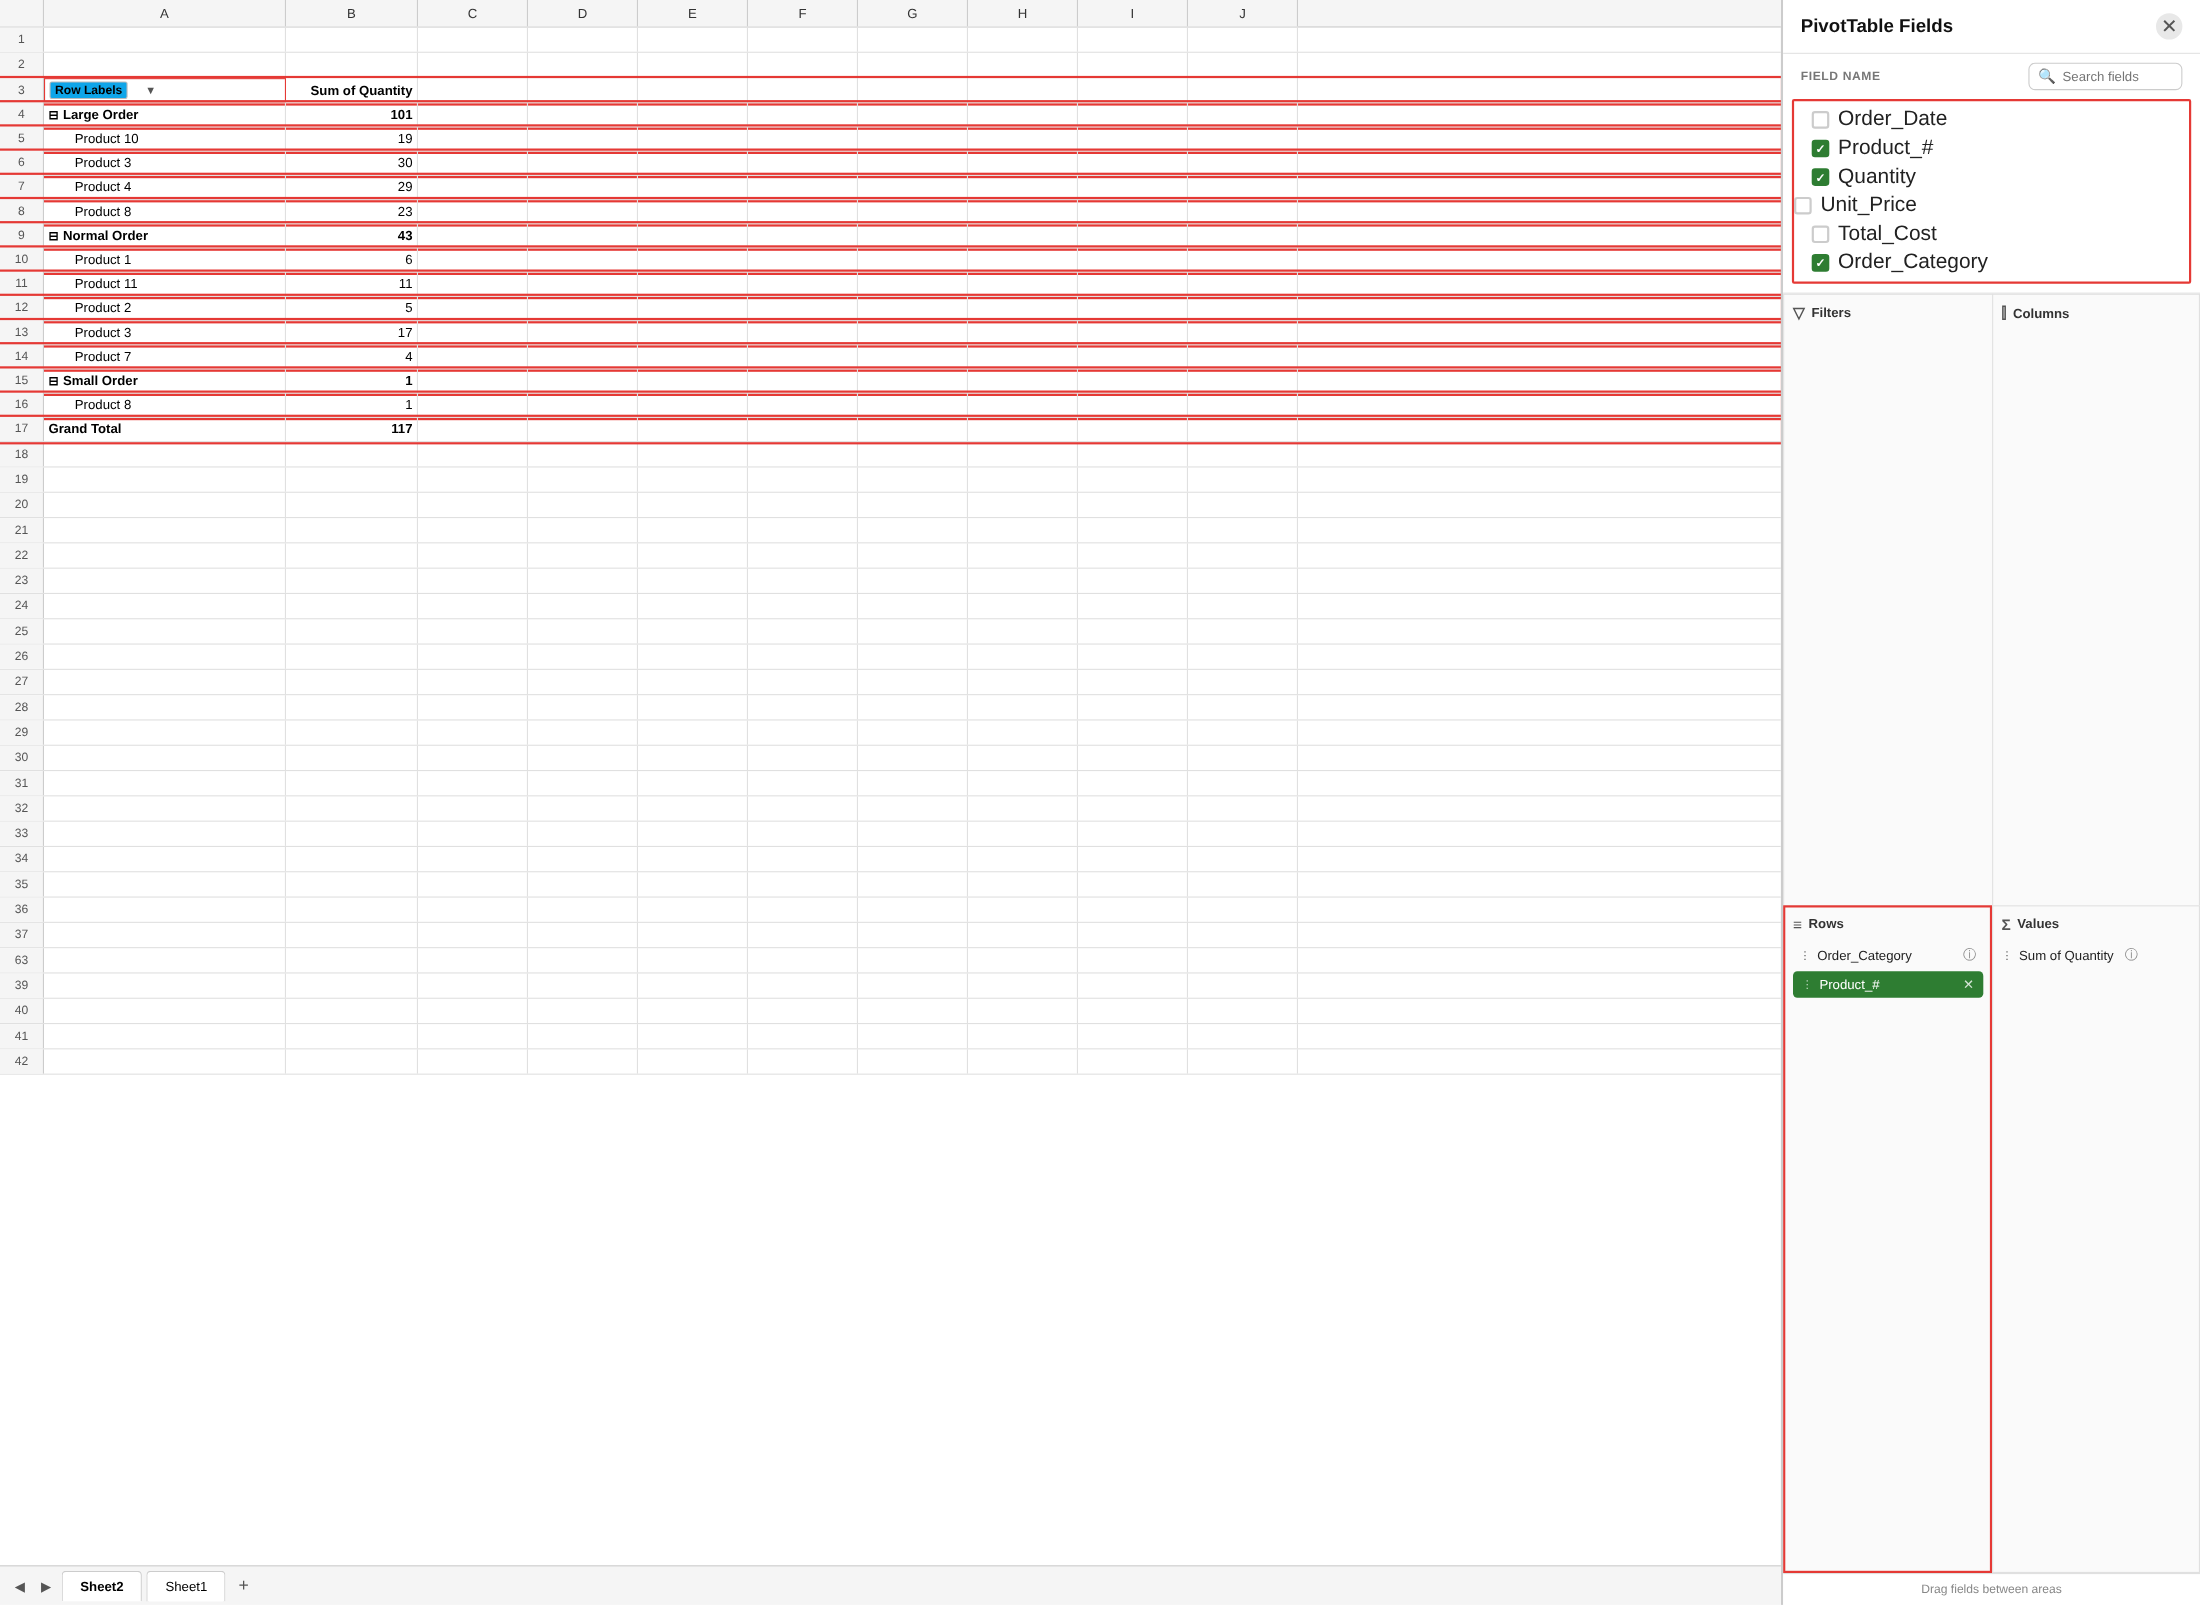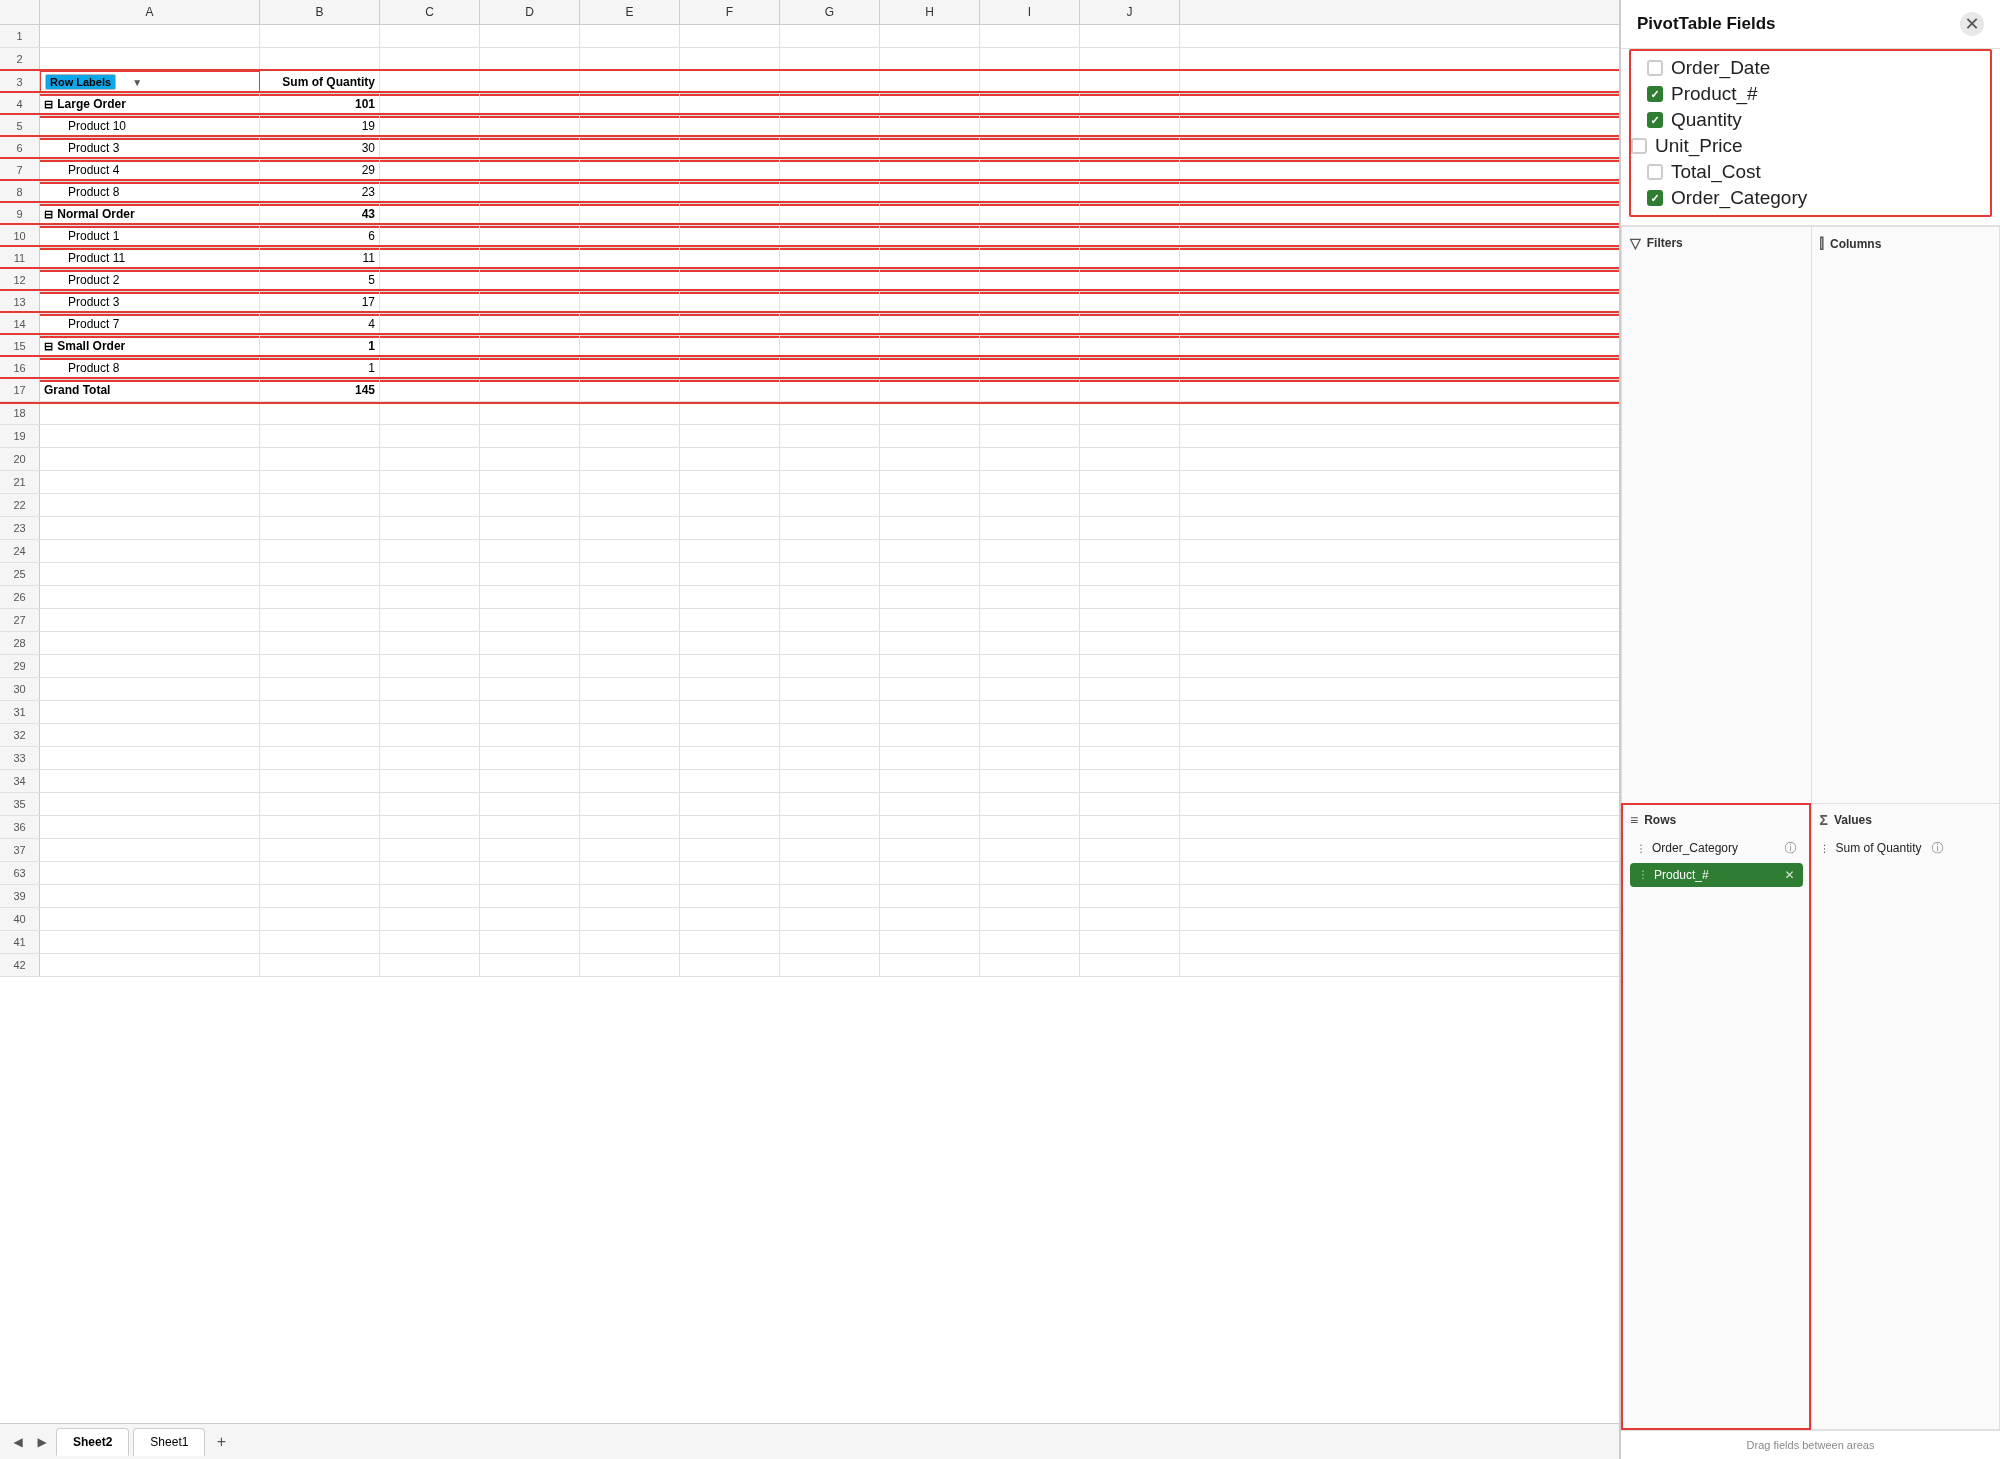--- a/index.html
+++ b/index.html
@@ -317,21 +317,21 @@
         <div class="cell cell-std"></div>
         <div class="cell cell-std"></div>
         <div class="cell cell-std"></div>
         <div class="cell cell-std"></div>
         <div class="cell cell-std"></div>
       </div>
 
       <div class="grid-row" style="outline: 2px solid #e53935; outline-offset: 0; position:relative; z-index:2; margin-top:-1px;">
         <div class="row-num">17</div>
         <div class="cell cell-a" style="font-weight:bold;">Grand Total</div>
-        <div class="cell cell-b" style="font-weight:bold; justify-content:flex-end;">145</div>
+        <div class="cell cell-b" style="font-weight:bold; justify-content:flex-end;">117</div>
         <div class="cell cell-std"></div>
         <div class="cell cell-std"></div>
         <div class="cell cell-std"></div>
         <div class="cell cell-std"></div>
         <div class="cell cell-std"></div>
         <div class="cell cell-std"></div>
         <div class="cell cell-std"></div>
         <div class="cell cell-std"></div>
       </div>
 
@@ -673,20 +673,27 @@
 </div>
 
 <div class="pivot-panel">
 
   <div class="panel-header">
     <span class="panel-title">PivotTable Fields</span>
     <div class="close-btn">✕</div>
   </div>
 
   <div class="field-list-section">
+    <div class="field-list-header">
+      <span class="field-name-label">FIELD NAME</span>
+      <div class="search-box">
+        <span class="search-icon">🔍</span>
+        <input class="search-input" type="text" placeholder="Search fields" style="">
+      </div>
+    </div>
 
     <div style="margin: 0 8px 8px 8px; border: 2px solid #e53935; border-radius: 2px; padding: 4px 0;">
 
       <div class="field-item" style="padding-left:16px; padding-top:2px; padding-bottom:2px;">
         <div class="checkbox"></div>
         <span class="field-item-label">Order_Date</span>
       </div>
       <div class="field-item" style="padding-left:16px; padding-top:2px; padding-bottom:2px;">
         <div class="checkbox checked"></div>
         <span class="field-item-label">Product_#</span>

